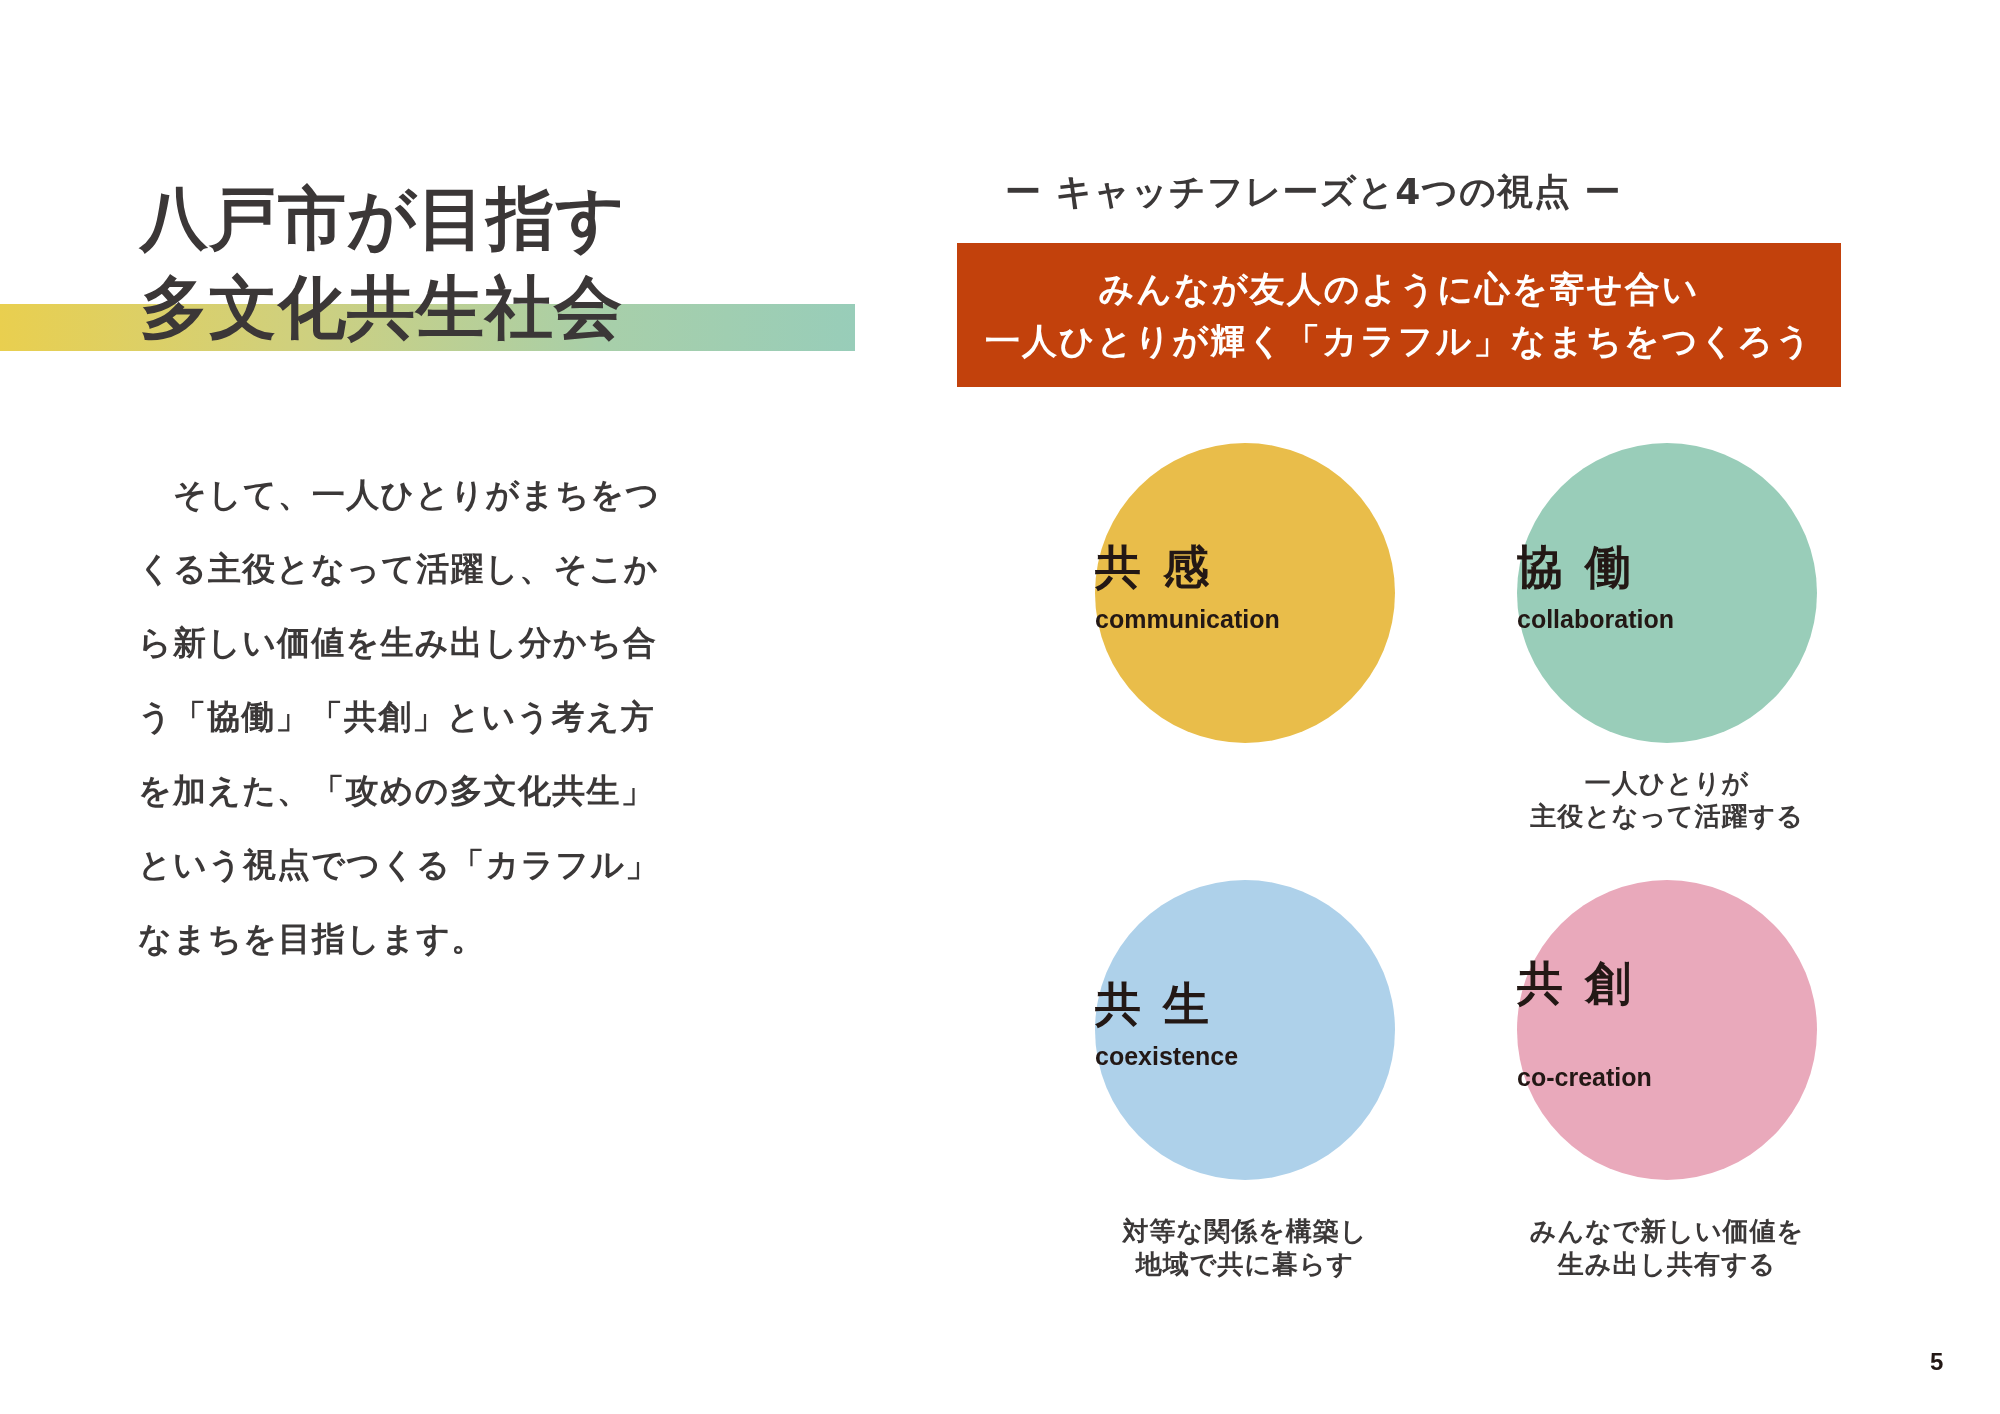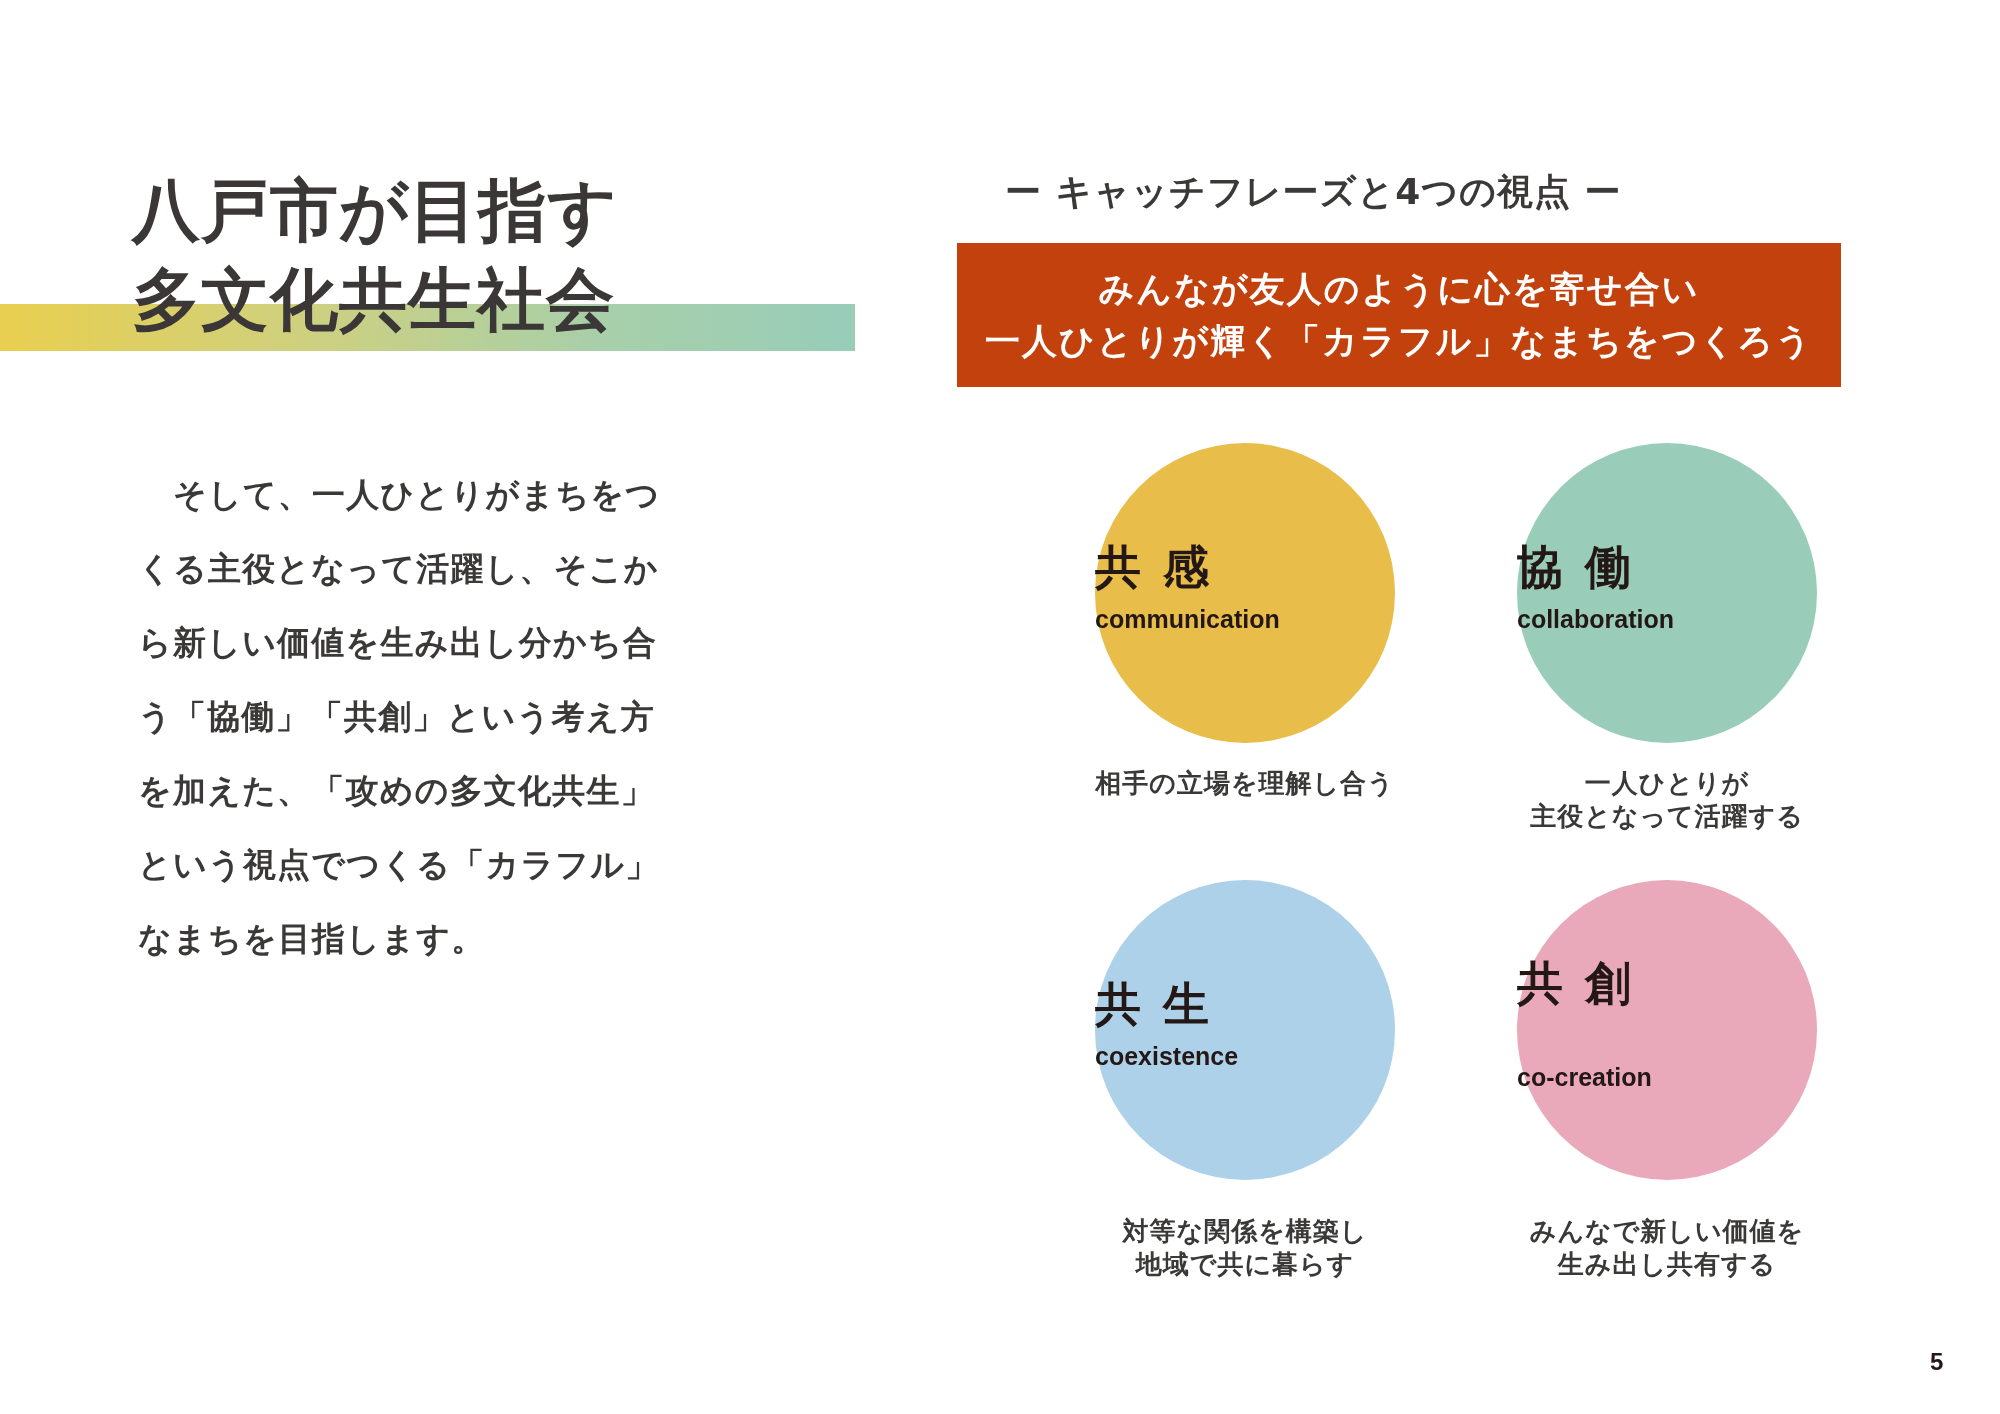--- a/index.html
+++ b/index.html
@@ -3,21 +3,21 @@
 <meta charset="utf-8">
 <style>
   html, body { margin: 0; padding: 0; background: #ffffff; }
   body { width: 2000px; height: 1414px; position: relative; overflow: hidden;
          font-family: "DejaVu Sans", "Liberation Sans", sans-serif; color: #3a3838; }
   .abs { position: absolute; }
 
   
   .title-bar { left: 0; top: 304px; width: 855px; height: 47px;
                background: linear-gradient(90deg, #e9cf4f 0%, #cfd07e 35%, #a8cfa9 70%, #98cdb9 100%); }
-  .title { left: 132px; top: 166px; margin: 0; font-size: 68px; font-weight: bold;
+  .title { left: 132px; top: 166px; margin: 8px; font-size: 68px; font-weight: bold;
            line-height: 89px; letter-spacing: 1px; color: #3b3737; white-space: nowrap; }
   .title span { display: block; }
 
   
   .body-text { left: 138px; top: 458px; width: 540px; font-size: 33px; font-weight: bold;
                line-height: 74px; letter-spacing: 1.2px; color: #3b3838; }
   .body-text p { margin: 0; text-indent: 35px; }
 
   
   .cp-header { left: 1005px; top: 168px; width: 884px; text-align: left; font-size: 36px;
@@ -57,21 +57,20 @@
 <div class="abs banner">
   <div>みんなが友人のように心を寄せ合い</div>
   <div>一人ひとりが輝く「カラフル」なまちをつくろう</div>
 </div>
 
 <div class="abs circle" style="left:1095px; top:443px; background:#e9bd4a;">
   <div class="kanji">共感</div>
   <div class="eng">communication</div>
 </div>
 <div class="abs desc" style="left:1065px; top:767px;">
-  <div>相手の立場を理解し合う</div>
 </div>
 
 <div class="abs circle" style="left:1517px; top:443px; background:#99cdb9;">
   <div class="kanji">協働</div>
   <div class="eng">collaboration</div>
 </div>
 <div class="abs desc" style="left:1487px; top:767px;">
   <div>一人ひとりが</div>
   <div>主役となって活躍する</div>
 </div>

